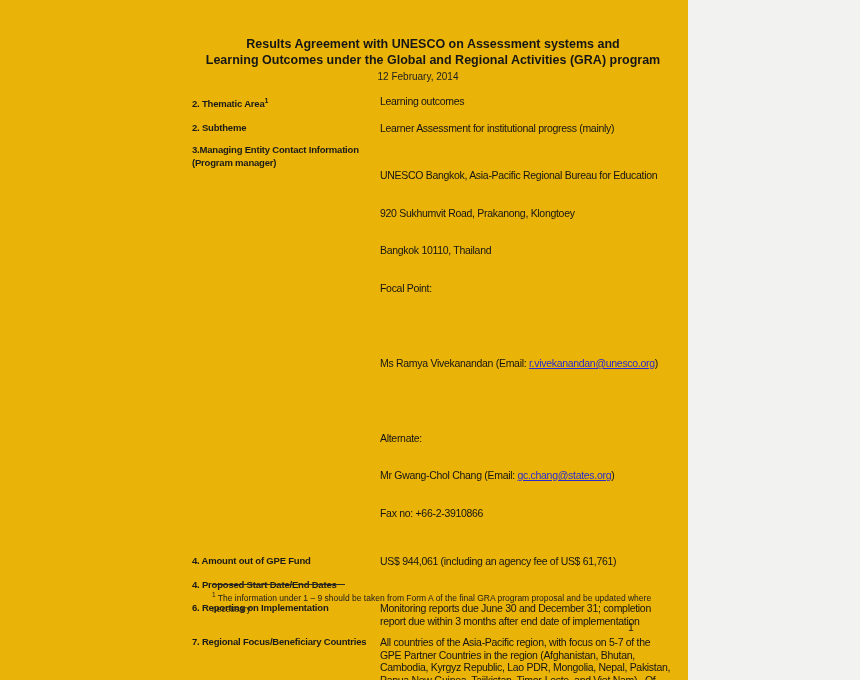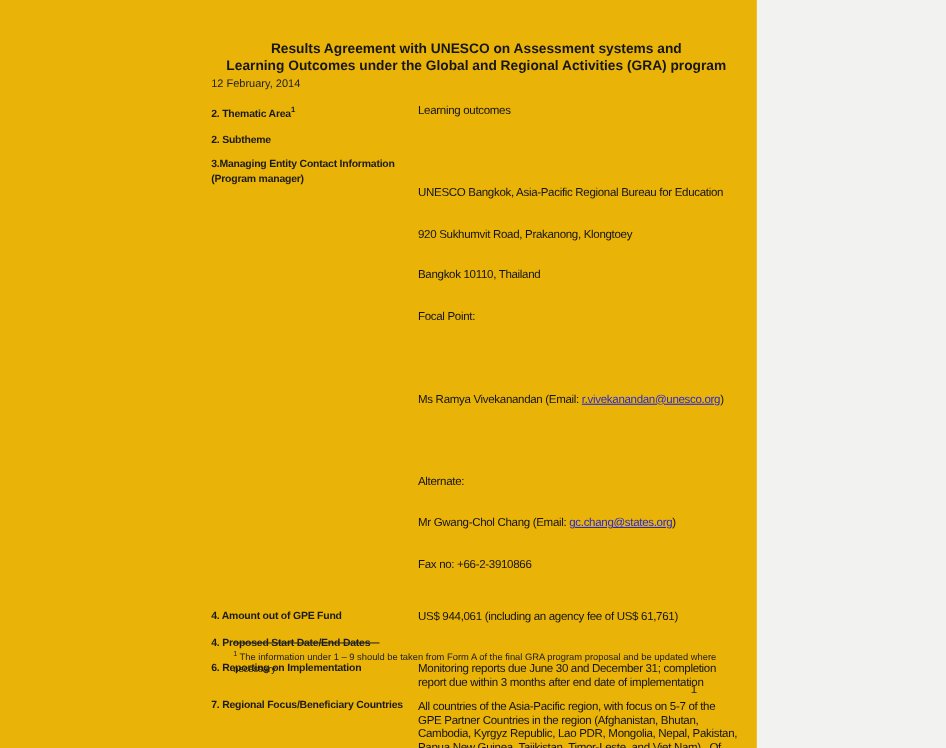--- a/index.html
+++ b/index.html
@@ -21,21 +21,21 @@
     width: 482px;
   }
   .title-line {
     text-align: center;
     font-weight: bold;
     font-size: 12.5px;
     line-height: 16px;
     color: #161616;
   }
   .date-line {
-    text-align: left;
+    text-align: center;
     padding-right: 30px;
     font-size: 10px;
     line-height: 12px;
     margin-top: 3px;
     color: #222;
   }
   .row {
     display: grid;
     grid-template-columns: 188px 1fr;
     align-items: start;
@@ -102,20 +102,21 @@
     <div class="title-line">Learning Outcomes under the Global and Regional Activities (GRA) program</div>
     <div class="date-line">12 February, 2014</div>
 
     <div class="row r1">
       <div class="label"><span>2. Thematic Area</span><sup>1</sup></div>
       <div class="value">Learning outcomes</div>
     </div>
 
     <div class="row r2">
       <div class="label">2. Subtheme</div>
+      <div class="value">Learner Assessment for institutional progress (mainly)</div>
     </div>
 
     <div class="row r3">
       <div class="label">
         <div>3.Managing Entity Contact Information</div>
         <div>(Program manager)</div>
       </div>
       <div class="value">
         <div class="vline">UNESCO Bangkok, Asia-Pacific Regional Bureau for Education</div>
         <div class="vline">920 Sukhumvit Road, Prakanong, Klongtoey</div>

